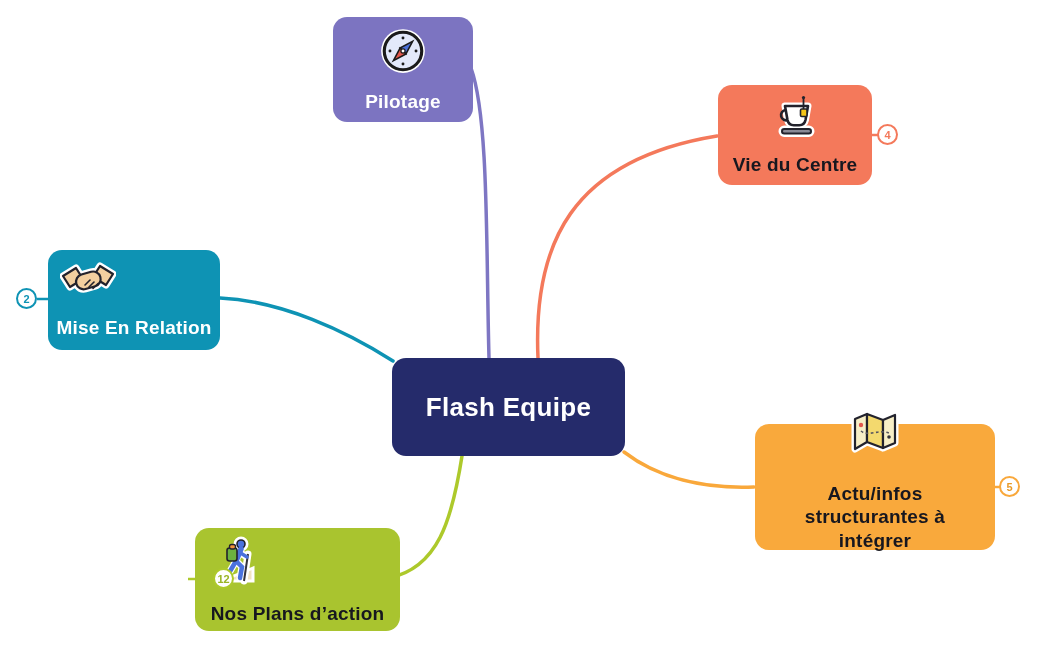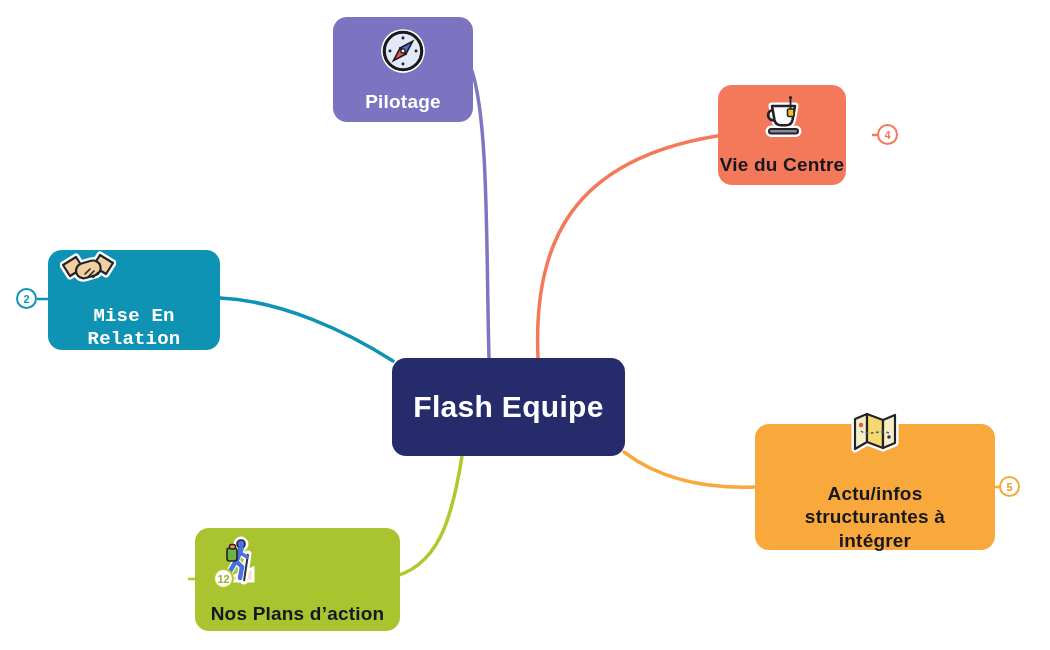--- a/index.html
+++ b/index.html
@@ -15,27 +15,27 @@
   .ln.amber{stroke:#f9a83b;}
   .ln.green{stroke:#adc92b;}
   .stub{fill:none;stroke-width:2.5;}
 
   .node{
     position:absolute;border-radius:14px;display:flex;flex-direction:column;
     align-items:center;justify-content:center;box-sizing:border-box;
   }
   .central{
     left:392px;top:358px;width:233px;height:98px;background:#252b6b;
-    color:#ffffff;font-size:30px;font-weight:700;line-height:1.24;
+    color:#ffffff;font-size:26px;font-weight:700;line-height:1.24;
     text-align:center;letter-spacing:.3px;
   }
   .topic{gap:14px;justify-content:center;}
   .t-purple{left:333px;top:17px;width:140px;height:105px;background:#7c74c1;}
-  .t-salmon{left:718px;top:85px;width:128px;height:100px;background:#f4795b;}
-  .t-teal{left:48px;top:250px;width:172px;height:100px;background:#0e93b4;font-family:Liberation Mono, monospace;}
+  .t-salmon{left:718px;top:85px;width:154px;height:100px;background:#f4795b;}
+  .t-teal{left:48px;top:250px;width:172px;height:100px;background:#0e93b4;}
   .t-amber{left:755px;top:424px;width:240px;height:126px;background:#f9a93c;}
   .t-green{left:195px;top:528px;width:205px;height:103px;background:#a9c42f;}
 
   .label{
     font-size:19px;font-weight:600;letter-spacing:.2px;text-align:center;
     line-height:1.22;width:100%;
   }
   .label.light{color:#ffffff;}
   .label.dark{color:#17171f;}
   .label.narrow{width:200px;margin:12px auto;}

